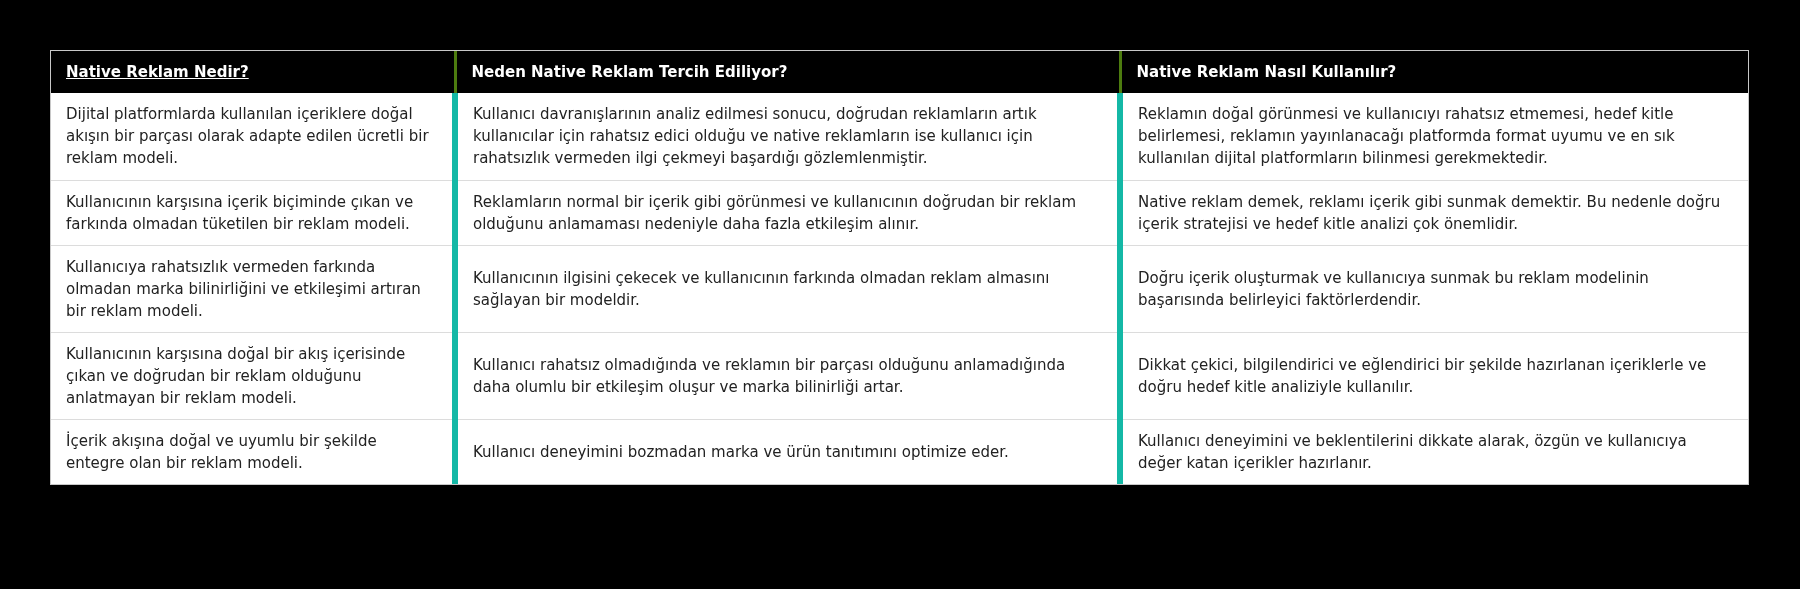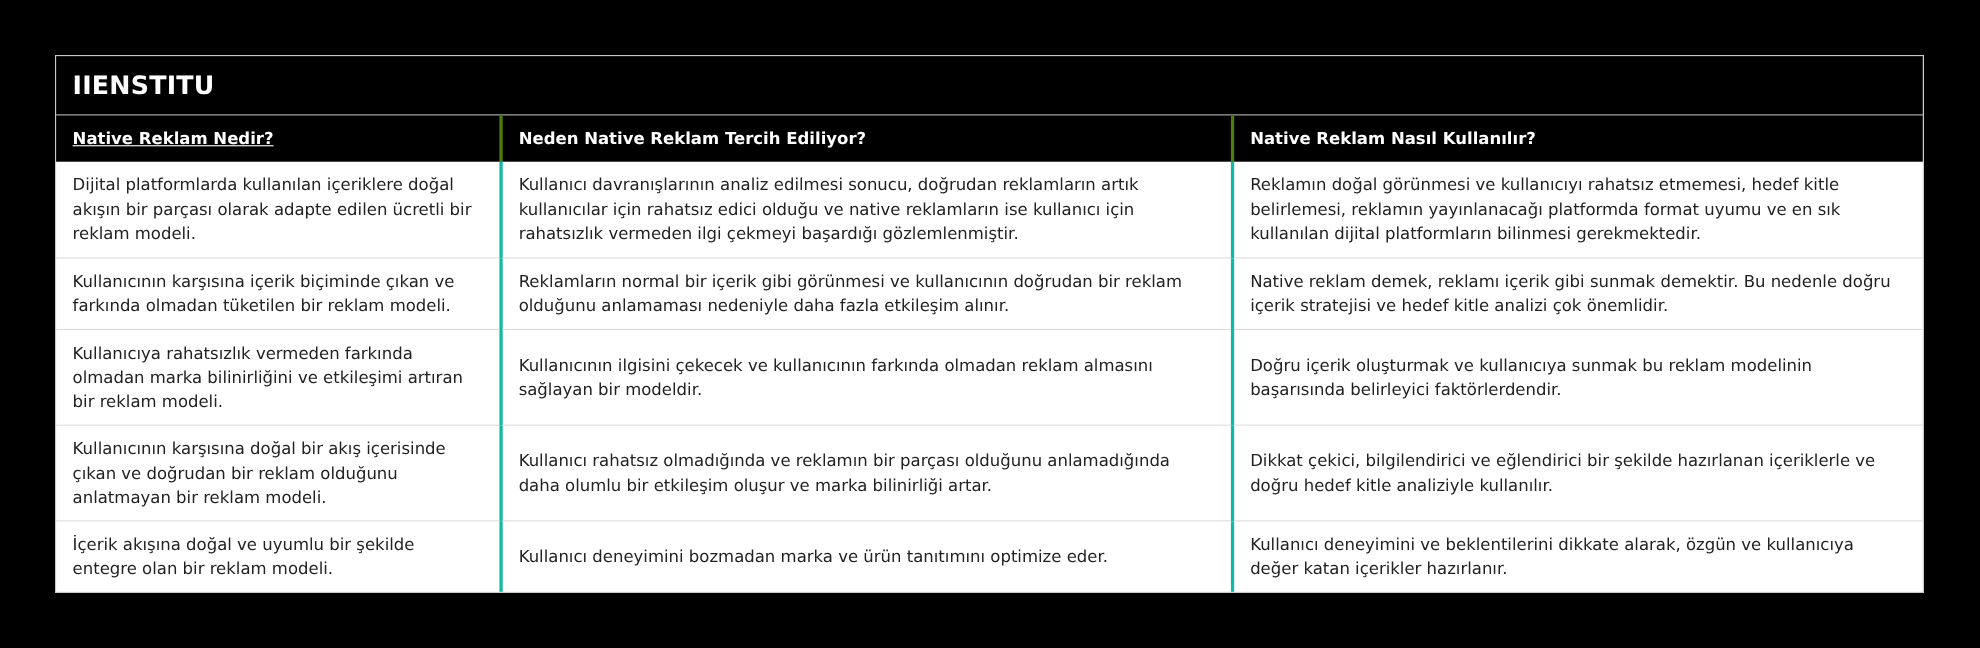--- a/index.html
+++ b/index.html
@@ -57,35 +57,34 @@
     vertical-align: middle;
   }
   th:first-child { border-left: none; text-decoration: underline; }
   td {
     color: #222222;
     font-size: 15px;
     line-height: 22px;
     padding: 10px 15px;
     vertical-align: middle;
     border-top: 1px solid #dcdcdc;
-    border-left: 3px solid #14b8a6;
+    border-left: 6px solid #14b8a6;
     box-sizing: border-box;
   }
   td:first-child { border-left: none; }
   tr.r0 td { height: 87px; border-top: none; }
   tr.r1 td { height: 65px; }
   tr.r2 td { height: 87px; }
   tr.r3 td { height: 87px; }
   tr.r4 td { height: 65px; }
 </style>
 </head>
 <body>
 
 <div class="table-wrap">
-  <div class="title-row">IIENSTITU</div>
   <table>
     <colgroup>
       <col class="c1">
         <col class="c2">
         <col class="c3">
     </colgroup>
     <thead>
       <tr>
         <th>Native Reklam Nedir?</th>
         <th>Neden Native Reklam Tercih Ediliyor?</th>

